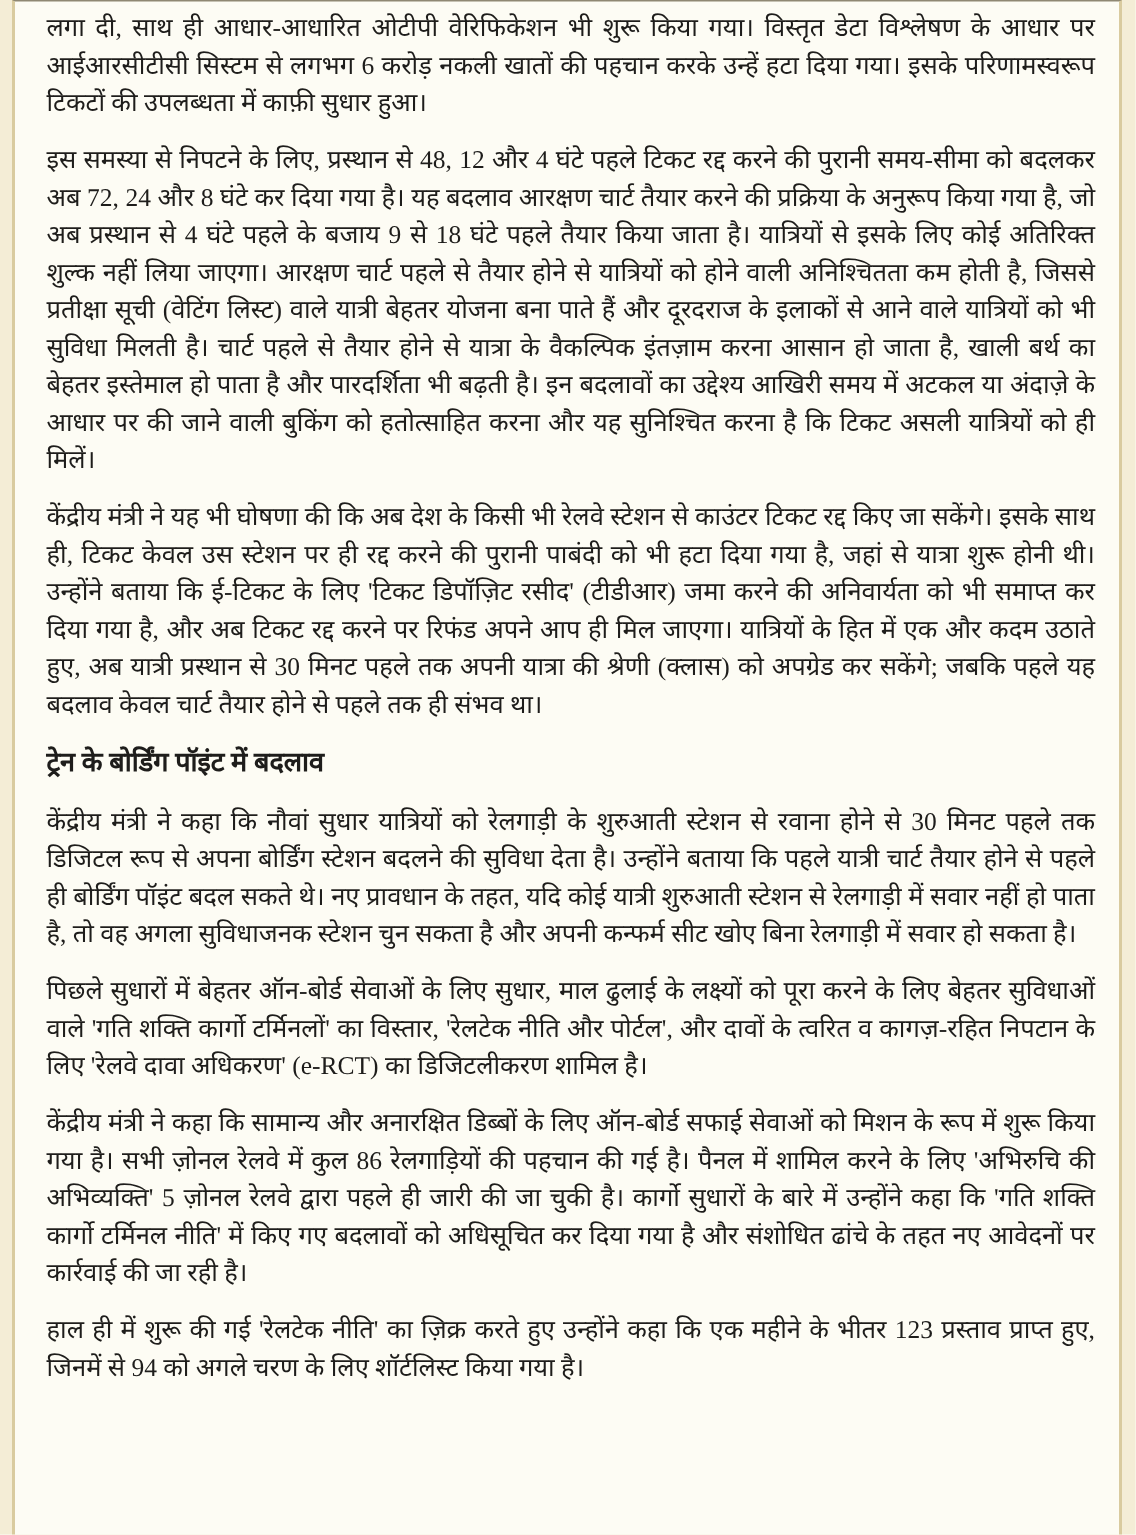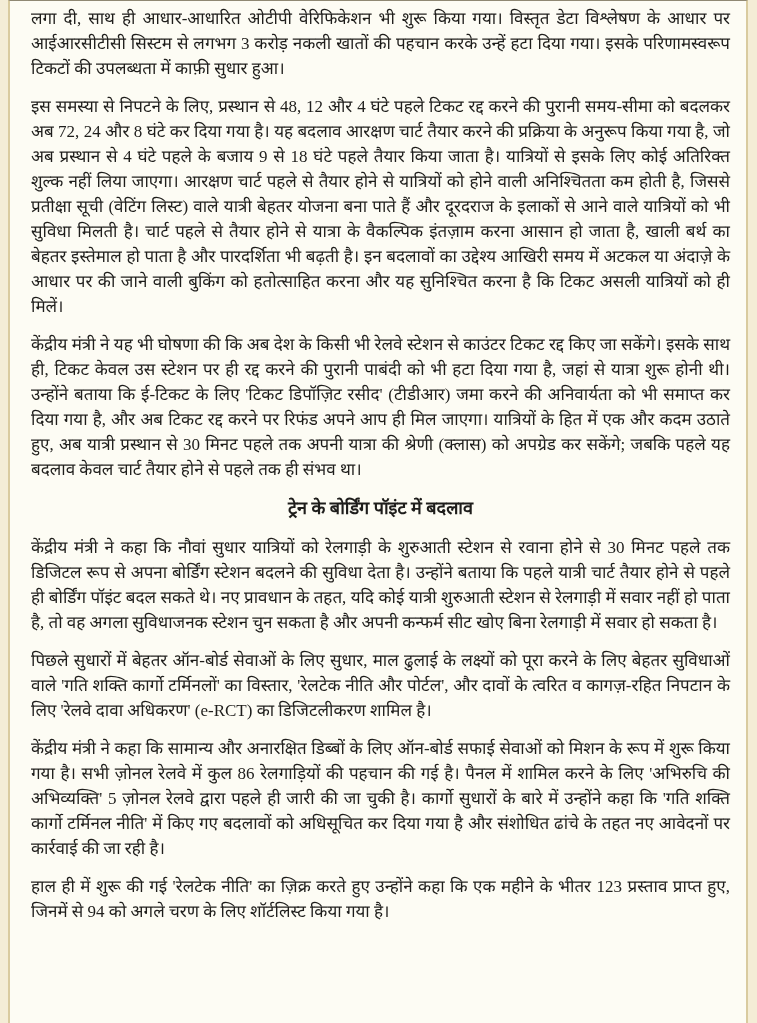--- a/index.html
+++ b/index.html
@@ -33,30 +33,30 @@
   .para {
     font-size: 17px;
     line-height: 25px;
     text-align: justify;
     margin: 0 0 13px 0;
   }
   .heading {
     font-size: 18px;
     line-height: 26px;
     font-weight: 700;
-    text-align: center;
+    text-align: left;
     margin: 3px 0 14px 0;
   }
 </style>
 </head>
 <body style="background: rgb(244, 237, 214);">
 
 <div class="frame" style="background: rgb(253, 252, 244); border-left-color: rgb(217, 203, 159); border-right-color: rgb(217, 203, 159); border-top-color: rgb(143, 136, 115);">
   <article class="content" style="color: rgb(30, 29, 27);">
-      <p class="para">लगा दी, साथ ही आधार-आधारित ओटीपी वेरिफिकेशन भी शुरू किया गया। विस्तृत डेटा विश्लेषण के आधार पर आईआरसीटीसी सिस्टम से लगभग 3 करोड़ नकली खातों की पहचान करके उन्हें हटा दिया गया। इसके परिणामस्वरूप टिकटों की उपलब्धता में काफ़ी सुधार हुआ।</p>
+      <p class="para">लगा दी, साथ ही आधार-आधारित ओटीपी वेरिफिकेशन भी शुरू किया गया। विस्तृत डेटा विश्लेषण के आधार पर आईआरसीटीसी सिस्टम से लगभग 6 करोड़ नकली खातों की पहचान करके उन्हें हटा दिया गया। इसके परिणामस्वरूप टिकटों की उपलब्धता में काफ़ी सुधार हुआ।</p>
       <p class="para">इस समस्या से निपटने के लिए, प्रस्थान से 48, 12 और 4 घंटे पहले टिकट रद्द करने की पुरानी समय-सीमा को बदलकर अब 72, 24 और 8 घंटे कर दिया गया है। यह बदलाव आरक्षण चार्ट तैयार करने की प्रक्रिया के अनुरूप किया गया है, जो अब प्रस्थान से 4 घंटे पहले के बजाय 9 से 18 घंटे पहले तैयार किया जाता है। यात्रियों से इसके लिए कोई अतिरिक्त शुल्क नहीं लिया जाएगा। आरक्षण चार्ट पहले से तैयार होने से यात्रियों को होने वाली अनिश्चितता कम होती है, जिससे प्रतीक्षा सूची (वेटिंग लिस्ट) वाले यात्री बेहतर योजना बना पाते हैं और दूरदराज के इलाकों से आने वाले यात्रियों को भी सुविधा मिलती है। चार्ट पहले से तैयार होने से यात्रा के वैकल्पिक इंतज़ाम करना आसान हो जाता है, खाली बर्थ का बेहतर इस्तेमाल हो पाता है और पारदर्शिता भी बढ़ती है। इन बदलावों का उद्देश्य आखिरी समय में अटकल या अंदाज़े के आधार पर की जाने वाली बुकिंग को हतोत्साहित करना और यह सुनिश्चित करना है कि टिकट असली यात्रियों को ही मिलें।</p>
       <p class="para">केंद्रीय मंत्री ने यह भी घोषणा की कि अब देश के किसी भी रेलवे स्टेशन से काउंटर टिकट रद्द किए जा सकेंगे। इसके साथ ही, टिकट केवल उस स्टेशन पर ही रद्द करने की पुरानी पाबंदी को भी हटा दिया गया है, जहां से यात्रा शुरू होनी थी। उन्होंने बताया कि ई-टिकट के लिए 'टिकट डिपॉज़िट रसीद' (टीडीआर) जमा करने की अनिवार्यता को भी समाप्त कर दिया गया है, और अब टिकट रद्द करने पर रिफंड अपने आप ही मिल जाएगा। यात्रियों के हित में एक और कदम उठाते हुए, अब यात्री प्रस्थान से 30 मिनट पहले तक अपनी यात्रा की श्रेणी (क्लास) को अपग्रेड कर सकेंगे; जबकि पहले यह बदलाव केवल चार्ट तैयार होने से पहले तक ही संभव था।</p>
       <h2 class="heading">ट्रेन के बोर्डिंग पॉइंट में बदलाव</h2>
       <p class="para">केंद्रीय मंत्री ने कहा कि नौवां सुधार यात्रियों को रेलगाड़ी के शुरुआती स्टेशन से रवाना होने से 30 मिनट पहले तक डिजिटल रूप से अपना बोर्डिंग स्टेशन बदलने की सुविधा देता है। उन्होंने बताया कि पहले यात्री चार्ट तैयार होने से पहले ही बोर्डिंग पॉइंट बदल सकते थे। नए प्रावधान के तहत, यदि कोई यात्री शुरुआती स्टेशन से रेलगाड़ी में सवार नहीं हो पाता है, तो वह अगला सुविधाजनक स्टेशन चुन सकता है और अपनी कन्फर्म सीट खोए बिना रेलगाड़ी में सवार हो सकता है।</p>
       <p class="para">पिछले सुधारों में बेहतर ऑन-बोर्ड सेवाओं के लिए सुधार, माल ढुलाई के लक्ष्यों को पूरा करने के लिए बेहतर सुविधाओं वाले 'गति शक्ति कार्गो टर्मिनलों' का विस्तार, 'रेलटेक नीति और पोर्टल', और दावों के त्वरित व कागज़-रहित निपटान के लिए 'रेलवे दावा अधिकरण' (e-RCT) का डिजिटलीकरण शामिल है।</p>
       <p class="para">केंद्रीय मंत्री ने कहा कि सामान्य और अनारक्षित डिब्बों के लिए ऑन-बोर्ड सफाई सेवाओं को मिशन के रूप में शुरू किया गया है। सभी ज़ोनल रेलवे में कुल 86 रेलगाड़ियों की पहचान की गई है। पैनल में शामिल करने के लिए 'अभिरुचि की अभिव्यक्ति' 5 ज़ोनल रेलवे द्वारा पहले ही जारी की जा चुकी है। कार्गो सुधारों के बारे में उन्होंने कहा कि 'गति शक्ति कार्गो टर्मिनल नीति' में किए गए बदलावों को अधिसूचित कर दिया गया है और संशोधित ढांचे के तहत नए आवेदनों पर कार्रवाई की जा रही है।</p>
       <p class="para">हाल ही में शुरू की गई 'रेलटेक नीति' का ज़िक्र करते हुए उन्होंने कहा कि एक महीने के भीतर 123 प्रस्ताव प्राप्त हुए, जिनमें से 94 को अगले चरण के लिए शॉर्टलिस्ट किया गया है।</p>
     </article>
 </div>
 

